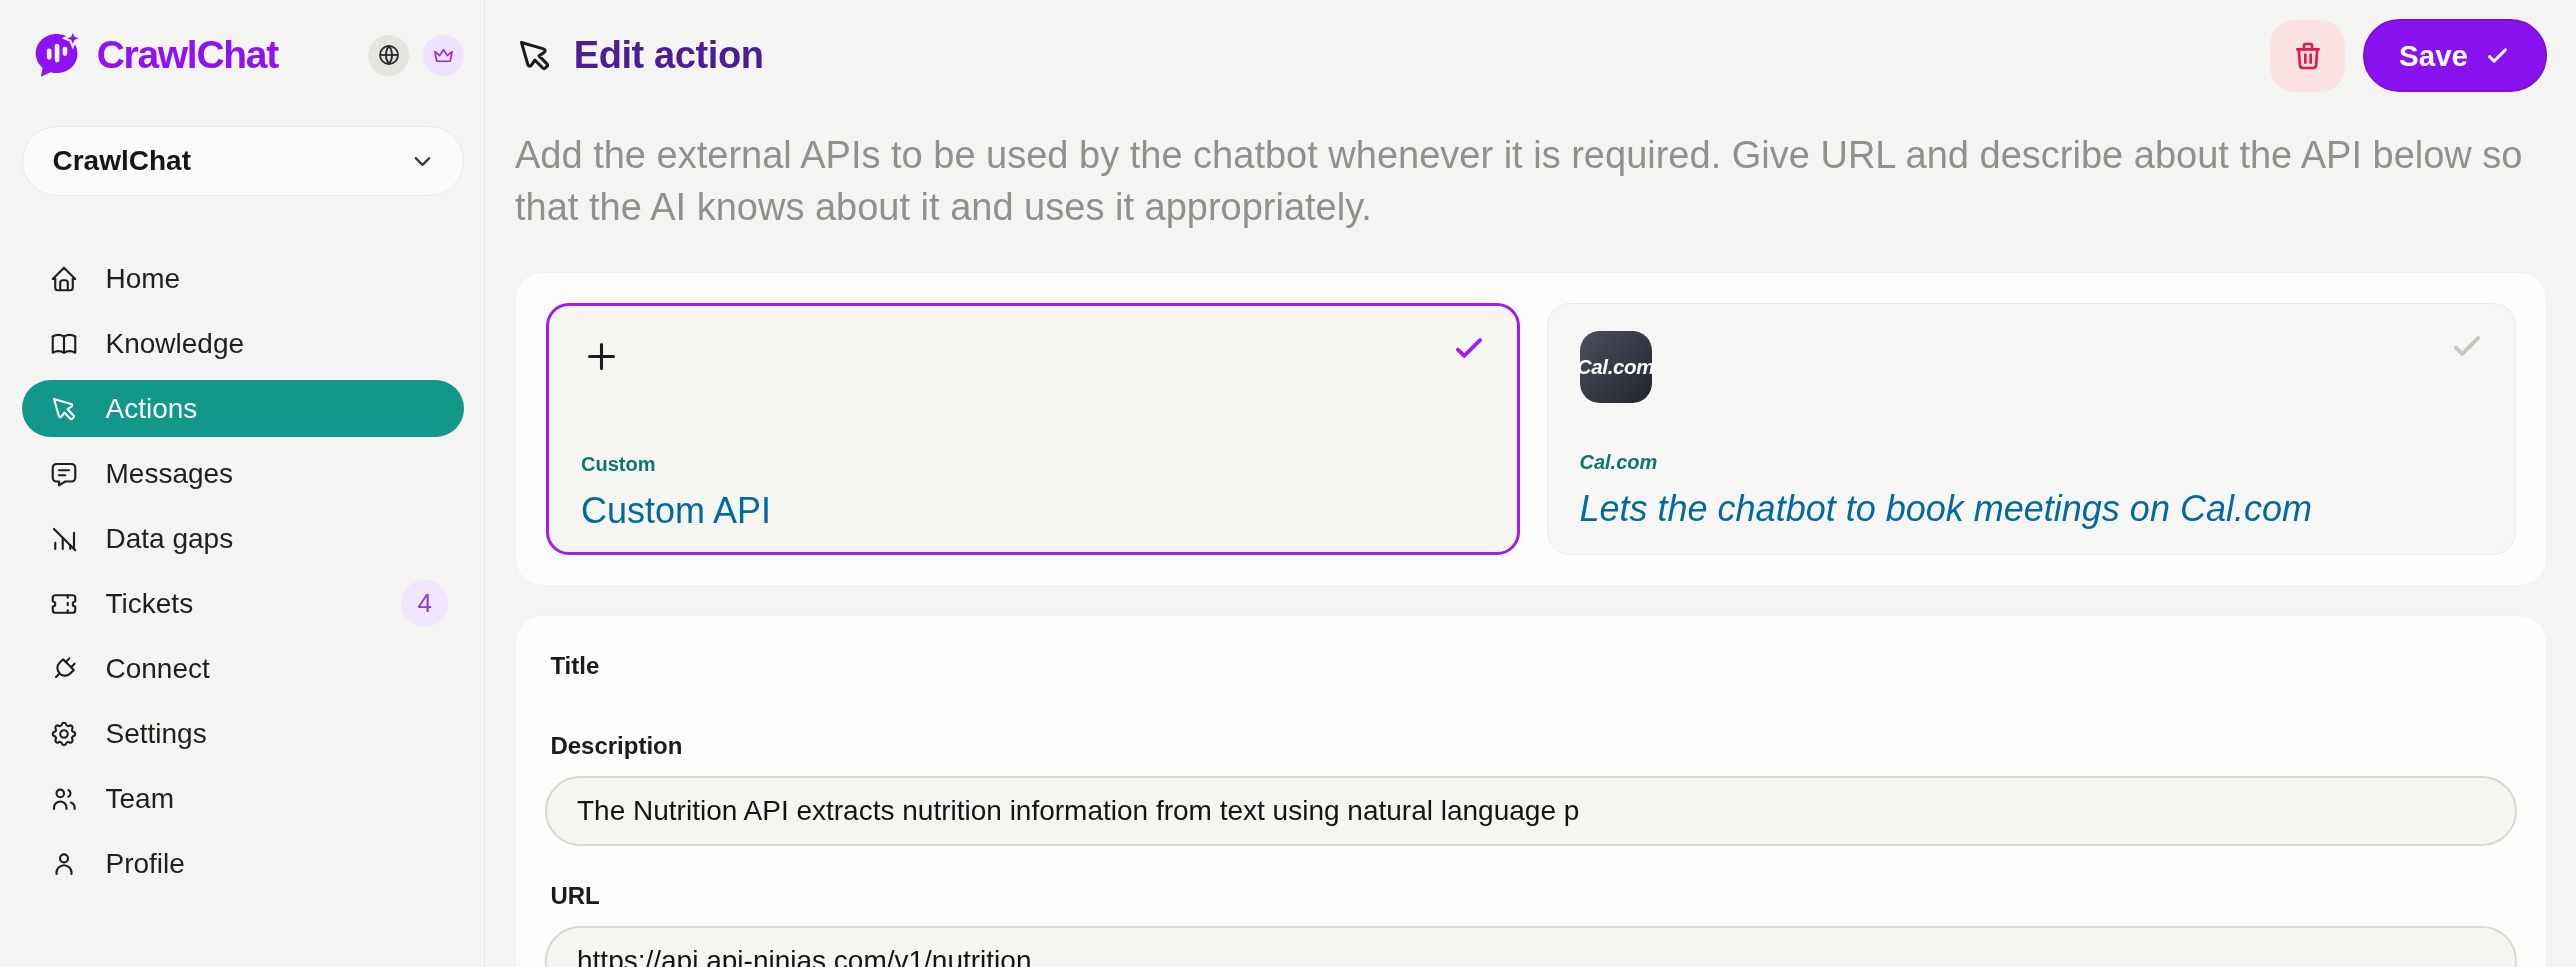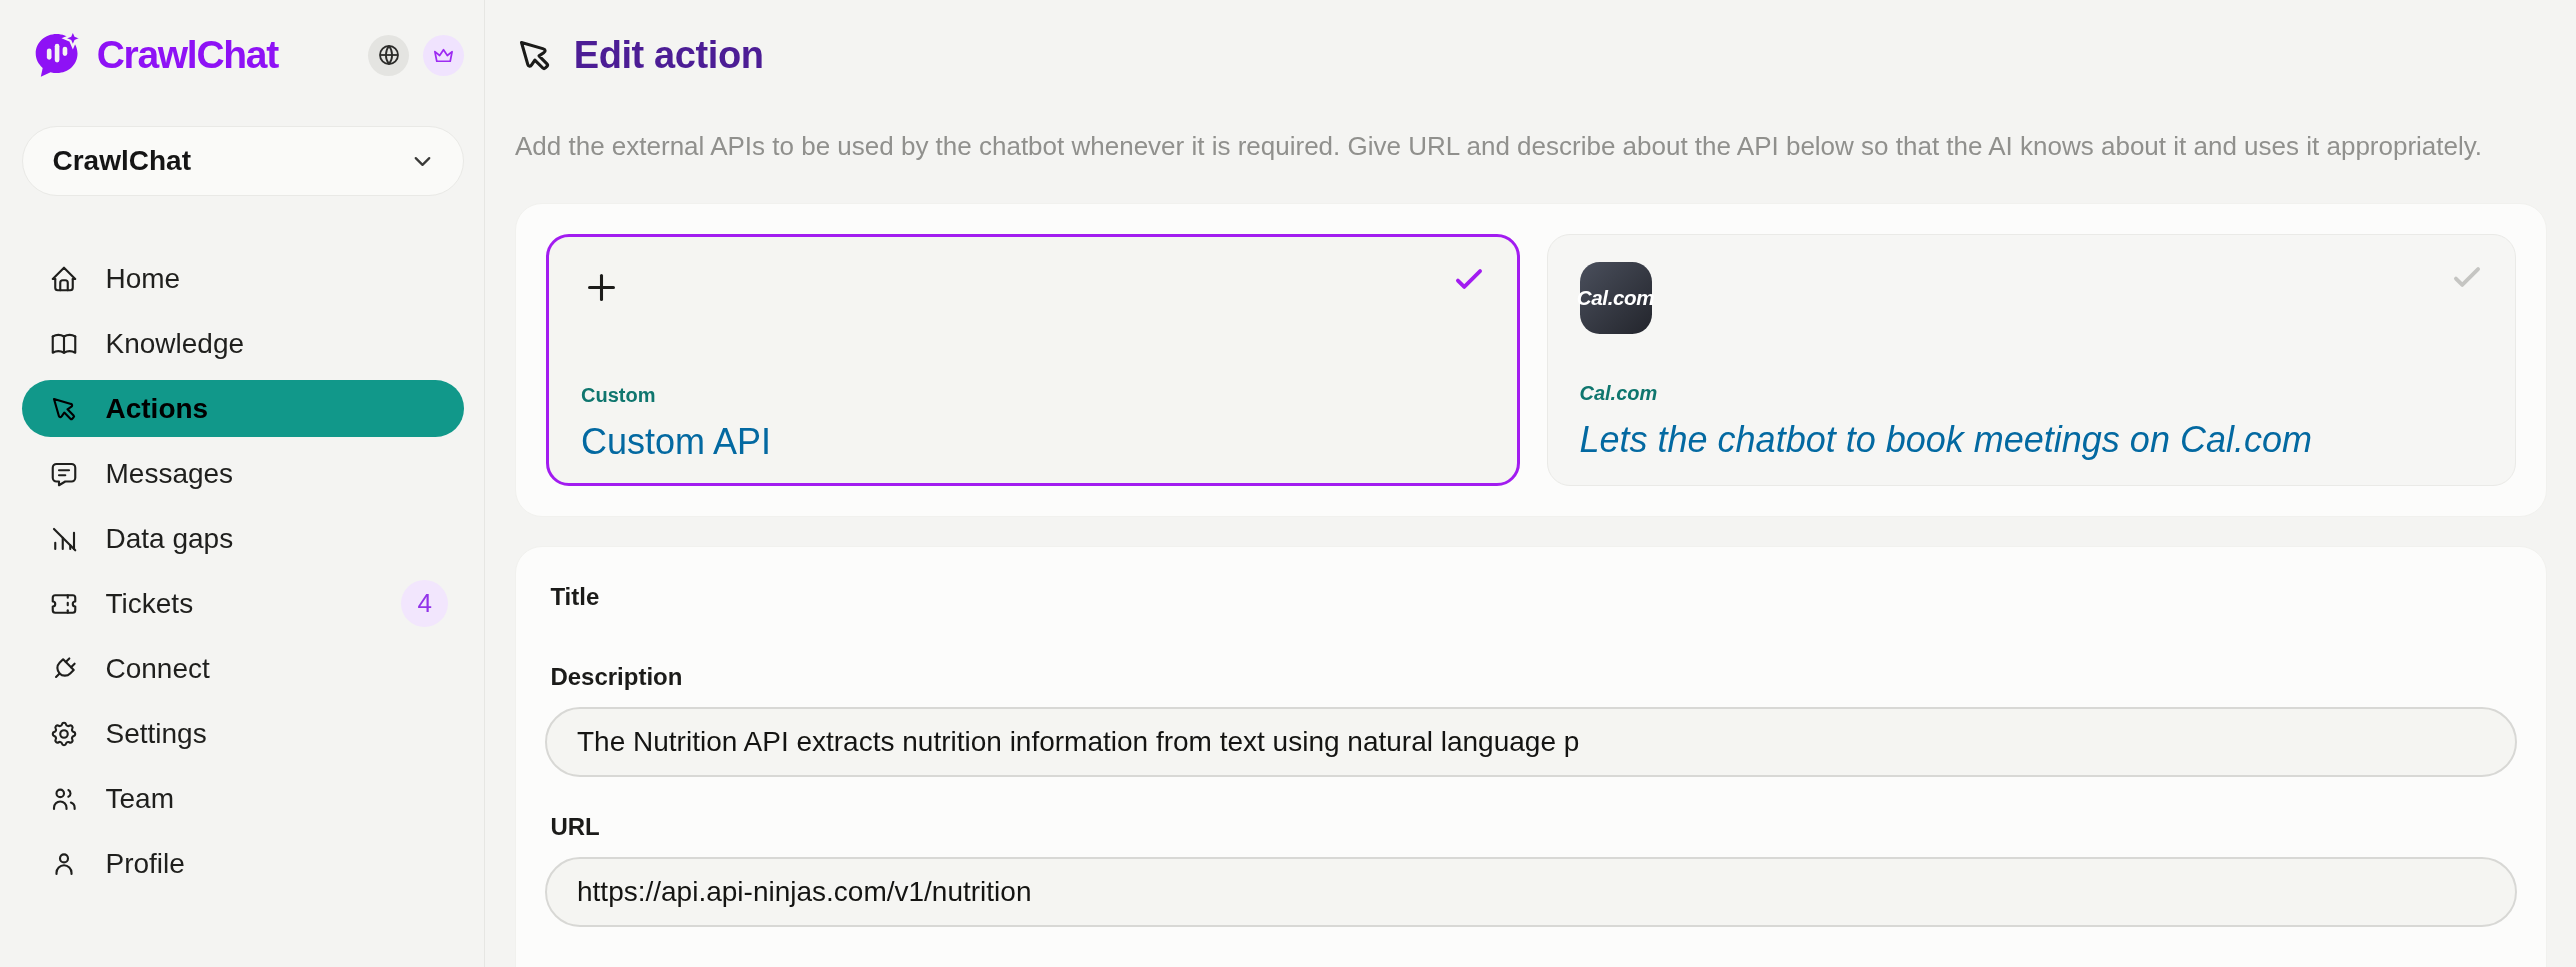--- a/index.html
+++ b/index.html
@@ -35,21 +35,21 @@
   }
   .workspace-name { font-size:28px; font-weight:700; color:#151515; }
 
   .nav { margin-top:54px; display:flex; flex-direction:column; gap:8px; }
   .nav-item {
     height:57px; border-radius:30px; display:flex; align-items:center;
     gap:27px; padding:0 16px 0 27px; font-size:28px; color:#1F1F1D;
     cursor:pointer;
   }
   .nav-item .nav-icon { width:30px; height:30px; flex:none; }
-  .nav-item.active { background:#11988A; color:#000000; font-weight:700; }
+  .nav-item.active { background:#11988A; color:#ffffff; font-weight:400; }
   .nav-badge {
     margin-left:auto; width:47px; height:47px; border-radius:50%;
     background:#F2E6FD; color:#9233E9; font-size:26px;
     display:flex; align-items:center; justify-content:center;
   }
 
   
   .main { flex:1; padding:18px 29px 0 30px; }
   .page-header { display:flex; align-items:center; height:75px; }
   .title-wrap { display:flex; align-items:center; gap:19.7px; }
@@ -62,21 +62,21 @@
   }
   .delete-btn svg { width:32px; height:32px; color:#E8164F; }
   .save-btn {
     height:73px; padding:0 34px; border-radius:39px;
     background:#8B12F0; border:2.7px solid #7B10D8; color:#fff;
     font-size:29.5px; font-weight:700; font-family:inherit;
     display:flex; align-items:center; gap:16px; cursor:pointer;
   }
   .save-btn svg { width:27px; height:27px; }
 
-  .intro { margin-top:36px; font-size:26px; line-height:1.38; color:#90908D; max-width:2326px; }
+  .intro { margin-top:36px; font-size:38px; line-height:1.38; color:#90908D; max-width:2326px; }
 
   .panel {
     background:#FCFCFB; border:0.9px solid #F1F1EE; border-radius:27px;
   }
   .cards-panel { margin-top:38px; padding:30px; display:flex; gap:27px; }
   .type-card { flex:1; border-radius:23px; padding:27px 32px; position:relative; height:252px; cursor:pointer; }
   .type-card.selected { border:3.6px solid #A21CF0; background:#F5F5F2; }
   .type-card.unselected { border:1.8px solid #EAEAE7; background:#F6F6F4;font-style:italic; }
   .card-check { position:absolute; top:23px; right:29px; width:38px; height:38px; }
   .card-check.purple { color:#A21CF0; }
@@ -248,20 +248,37 @@
 
 <main class="main">
 
   <div class="page-header">
     <div class="title-wrap">
       <svg viewBox="0 0 24 24" fill="none" stroke="currentColor" stroke-width="1.9" stroke-linecap="round" stroke-linejoin="round">
         <path d="M7.9 17.6a1.2 1.2 0 0 0 2.23.3l2.09-3.09 4.9 4.9a1.07 1.07 0 0 0 1.51 0l1.05-1.05a1.07 1.07 0 0 0 0-1.51l-4.9-4.9 3.11-2.09a1.2 1.2 0 0 0-.31-2.23L4 4l3.9 13.6z"></path>
       </svg>
       <h1 class="page-title">Edit action</h1>
     </div>
+    <div class="header-actions">
+      <button class="delete-btn">
+        <svg viewBox="0 0 24 24" fill="none" stroke="currentColor" stroke-width="2" stroke-linecap="round" stroke-linejoin="round">
+          <path d="M4 7h16"></path>
+            <path d="M10 11v6"></path>
+            <path d="M14 11v6"></path>
+            <path d="M5 7l1 12a2 2 0 0 0 2 2h8a2 2 0 0 0 2-2l1-12"></path>
+            <path d="M9 7V4a1 1 0 0 1 1-1h4a1 1 0 0 1 1 1v3"></path>
+        </svg>
+      </button>
+      <button class="save-btn">
+        <span>Save</span>
+        <svg viewBox="0 0 24 24" fill="none" stroke="#fff" stroke-width="2.6" stroke-linecap="round" stroke-linejoin="round">
+            <path d="M5 13l4 4L19 7"></path>
+          </svg>
+      </button>
+    </div>
   </div>
 
   <p class="intro">Add the external APIs to be used by the chatbot whenever it is required. Give URL and describe about the API below so that the AI knows about it and uses it appropriately.</p>
 
   <section class="panel cards-panel">
 
     <div class="type-card selected">
       <svg class="card-check purple" viewBox="0 0 24 24" fill="none" stroke="currentColor" stroke-width="2.4" stroke-linecap="round" stroke-linejoin="round">
           <path d="M5 13l4 4L19 7"></path>
         </svg>

